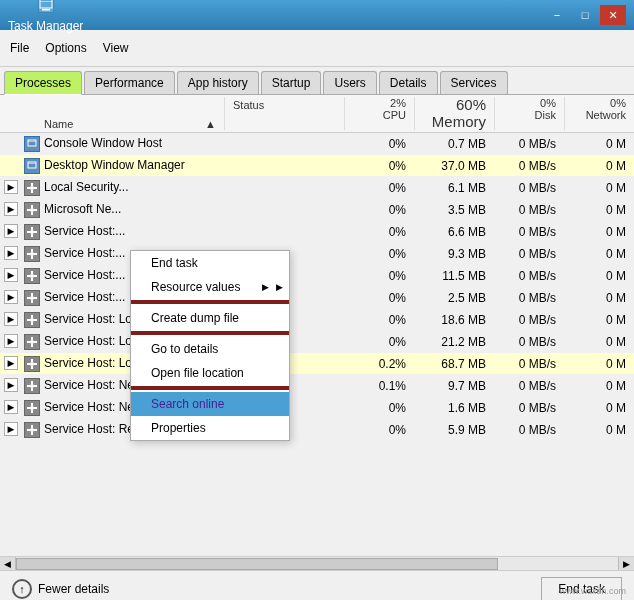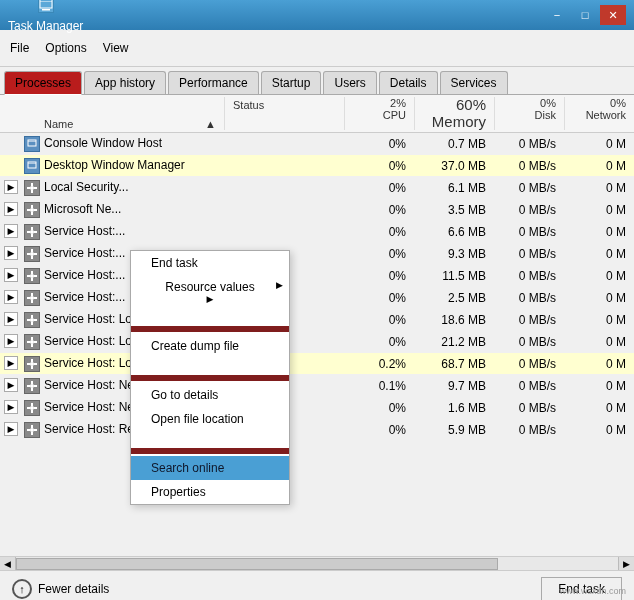--- a/index.html
+++ b/index.html
@@ -52,21 +52,21 @@
       padding: 4px 10px;
       border: 1px solid #aaa;
       border-bottom: none;
       background: #ddd;
       cursor: pointer;
       font-size: 12px;
       margin-right: 2px;
       border-radius: 3px 3px 0 0;
     }
     .tab.active {
-      background: #b91c1c;
+      background: #bef264;
       border-bottom: 1px solid white;
       margin-bottom: -1px;
       z-index: 1;
     }
 
     
     .col-headers {
       display: grid;
       grid-template-columns: 1fr 120px 70px 80px 70px 70px;
       background: #f5f5f5;
@@ -141,22 +141,22 @@
       box-shadow: 2px 2px 8px rgba(0,0,0,0.2);
       min-width: 160px;
       z-index: 100;
     }
     .ctx-item {
       padding: 5px 20px;
       font-size: 12px;
       cursor: pointer;
       position: relative;
     }
-    .ctx-item.active-item { background: #4a9fd4; color: #0f172a; }
-    .ctx-item.separator { border-bottom: 6px solid #7f1d1d; margin-bottom: 2px; padding-bottom: 22px; flex-direction: column; }
+    .ctx-item.active-item { background: #4a9fd4; color: #4c1d95; }
+    .ctx-item.separator { border-bottom: 4px solid #7f1d1d; margin-bottom: 2px; padding-bottom: 6px; }
     .ctx-arrow::after {
       content: '▶';
       position: absolute;
       right: 6px;
       font-size: 9px;
     }
 
     
     .bottom-bar {
       position: absolute;
@@ -254,22 +254,22 @@
 </div>
 
 <div class="menu-bar">
   <div class="menu-item">File</div>
   <div class="menu-item">Options</div>
   <div class="menu-item">View</div>
 </div>
 
 <div class="tab-bar">
   <div class="tab active">Processes</div>
+  <div class="tab">Performance</div>
   <div class="tab">App history</div>
-  <div class="tab">Performance</div>
   <div class="tab">Startup</div>
   <div class="tab">Users</div>
   <div class="tab">Details</div>
   <div class="tab">Services</div>
 </div>
 
 <div class="main-wrapper">
 
   <div class="col-headers">
     <div style="display:flex; align-items:flex-end; padding: 2px 8px 0 8px; font-size:11px; color:#333;margin-left:36px;">

